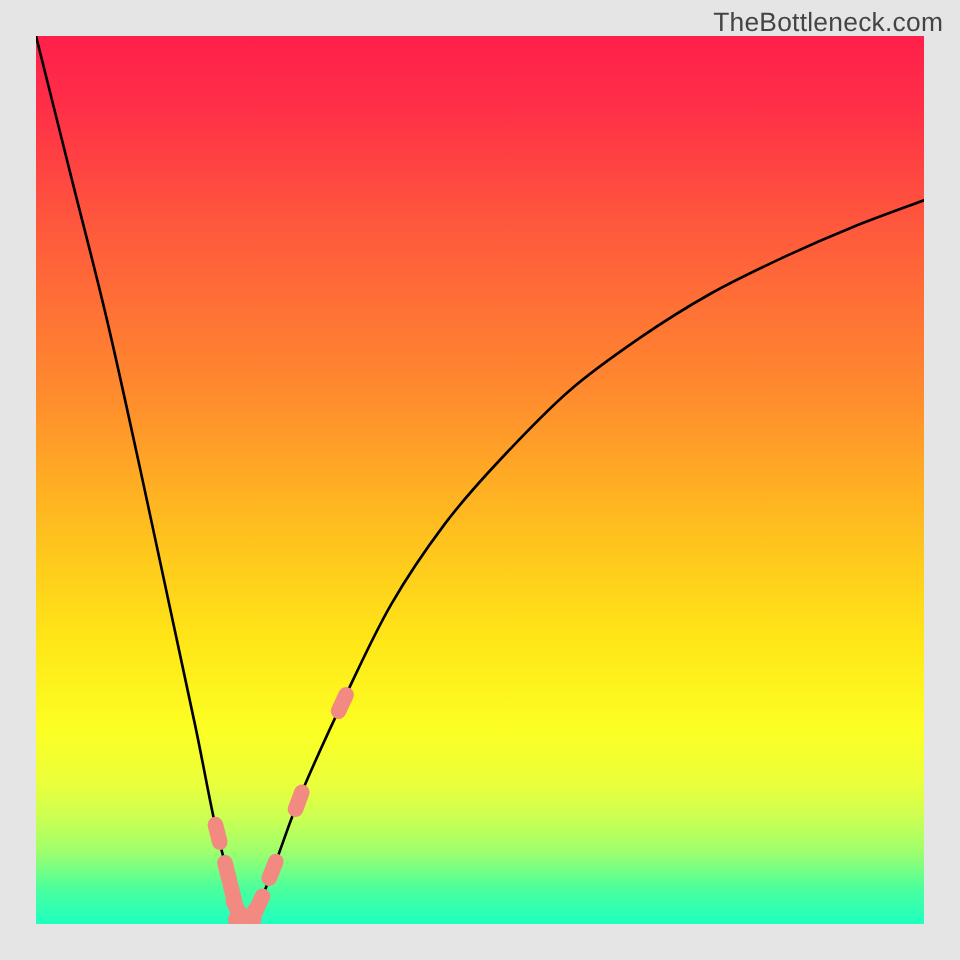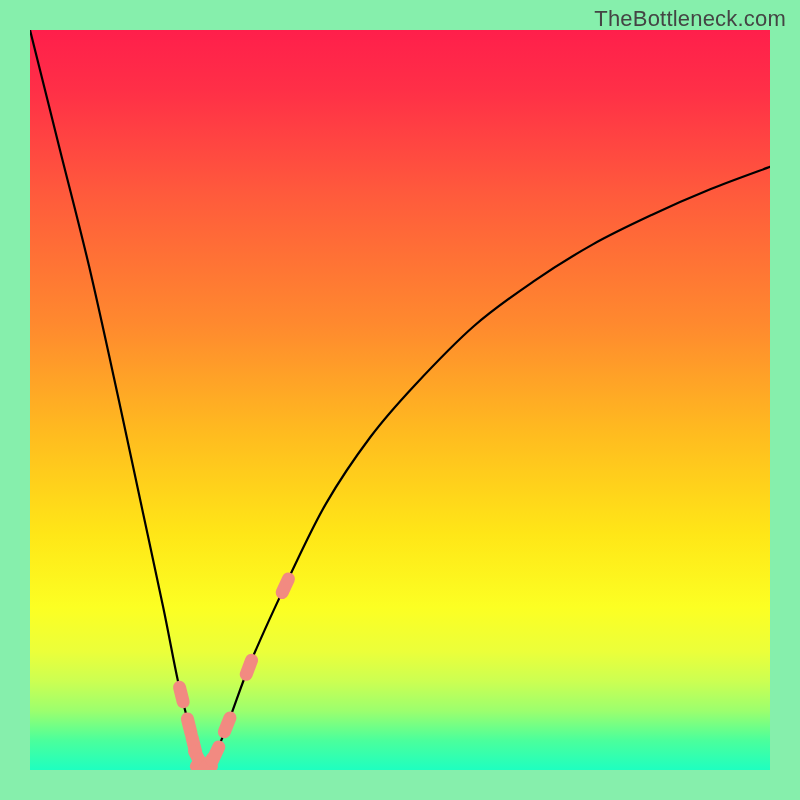--- a/index.html
+++ b/index.html
@@ -8,21 +8,21 @@
     width: 800px;
     height: 800px;
     overflow: hidden;
     background: #000;
     font-family: Arial, Helvetica, sans-serif;
   }
   .frame {
     position: relative;
     width: 800px;
     height: 800px;
-    background: #86efac;
+    background: #e5e5e5;
     text-align: right;
   }
   .watermark {
     position: absolute;
     top: 6px;
     right: 14px;
     color: #444;
     font-size: 22px;
     font-weight: 500;
     letter-spacing: 0.2px;

